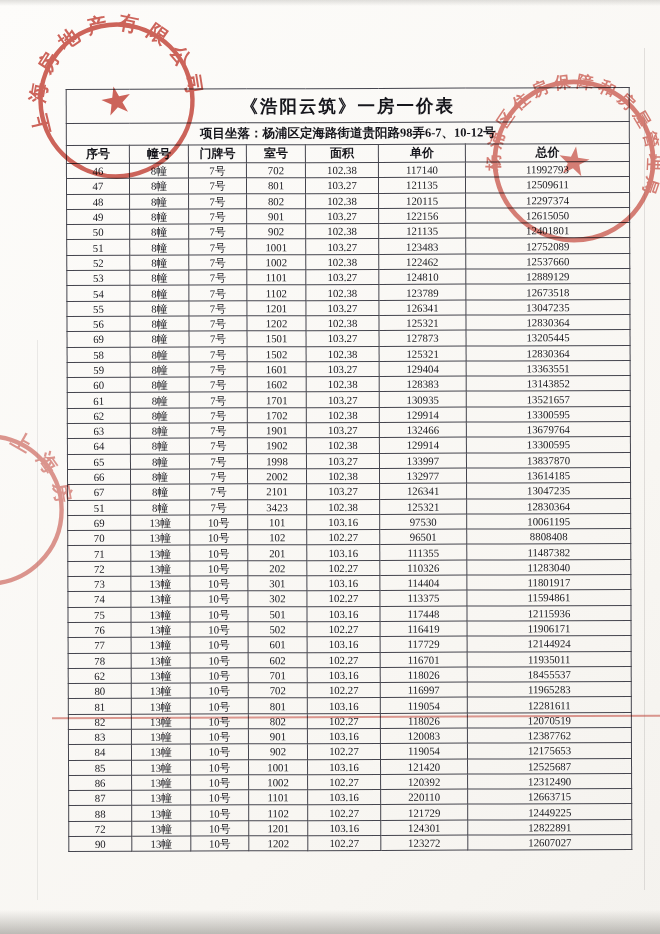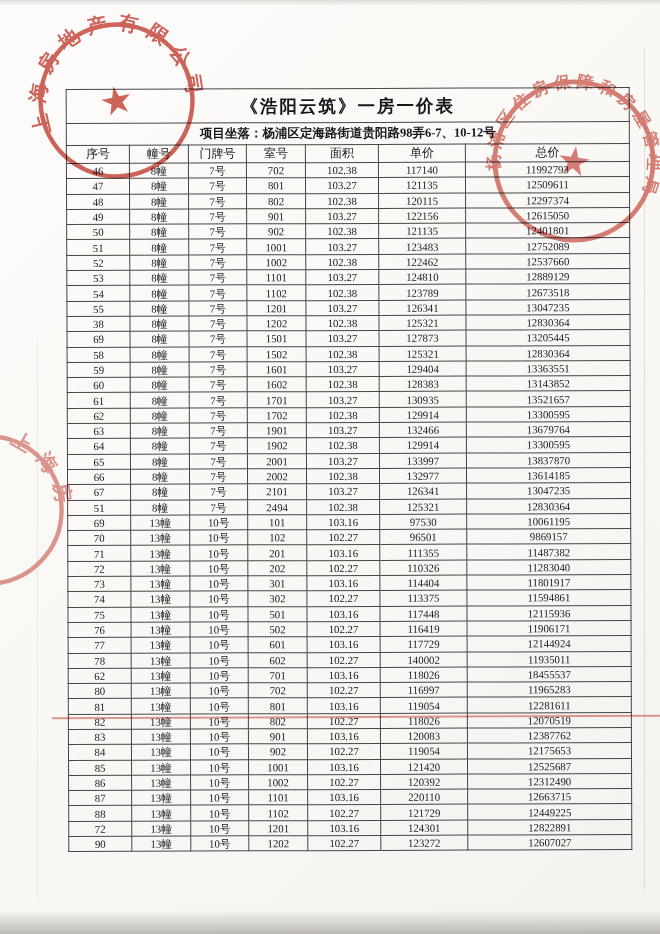--- a/index.html
+++ b/index.html
@@ -14,21 +14,21 @@
   table.price-table {
     border-collapse:collapse; table-layout:fixed; width:563px;
     font-family:"Liberation Serif","DejaVu Serif",serif; color:#16161c;
   }
   .price-table td, .price-table th {
     border:1px solid #45454e; padding:0; text-align:center;
     white-space:nowrap; overflow:hidden;
   }
   .title-cell { height:33px; font-size:17.5px; font-weight:bold; letter-spacing:2px; }
   .loc-cell   { height:21px; font-size:12.5px; font-weight:bold; text-align:left; padding-left:5px; }
-  .price-table thead th { height:16px; font-size:12px; font-weight:normal; }
+  .price-table thead th { height:16px; font-size:12px; font-weight:bold; }
   .price-table tbody td { height:14.3px; line-height:14px; font-size:10.8px; }
 
   
   .seal { position:absolute; mix-blend-mode:multiply; pointer-events:none; }
   .seal svg { width:100%; height:100%; overflow:visible; display:block; }
   .seal-ring { fill:none; stroke:currentColor; stroke-width:5.5px; }
   .seal-arc-text { fill:currentColor; font-family:"Liberation Serif","DejaVu Serif",serif; font-weight:bold; }
   .seal-star { fill:currentColor; font-size:46px; }
   .seal-dev  { left:34px;  top:18px;  width:165px; height:165px; color:#c2392e; opacity:.78; transform:rotate(-12deg); }
   .seal-auth { left:488px; top:75px;  width:172px; height:172px; color:#c63f33; opacity:.66; transform:rotate(8deg); }
@@ -171,21 +171,21 @@
           <tr>
             <td>55</td>
             <td>8幢</td>
             <td>7号</td>
             <td>1201</td>
             <td>103.27</td>
             <td>126341</td>
             <td>13047235</td>
           </tr>
           <tr>
-            <td>38</td>
+            <td>56</td>
             <td>8幢</td>
             <td>7号</td>
             <td>1202</td>
             <td>102.38</td>
             <td>125321</td>
             <td>12830364</td>
           </tr>
           <tr>
             <td>69</td>
             <td>8幢</td>
@@ -255,21 +255,21 @@
             <td>7号</td>
             <td>1902</td>
             <td>102.38</td>
             <td>129914</td>
             <td>13300595</td>
           </tr>
           <tr>
             <td>65</td>
             <td>8幢</td>
             <td>7号</td>
-            <td>2001</td>
+            <td>1998</td>
             <td>103.27</td>
             <td>133997</td>
             <td>13837870</td>
           </tr>
           <tr>
             <td>66</td>
             <td>8幢</td>
             <td>7号</td>
             <td>2002</td>
             <td>102.38</td>
@@ -282,42 +282,42 @@
             <td>7号</td>
             <td>2101</td>
             <td>103.27</td>
             <td>126341</td>
             <td>13047235</td>
           </tr>
           <tr>
             <td>51</td>
             <td>8幢</td>
             <td>7号</td>
-            <td>2494</td>
+            <td>3423</td>
             <td>102.38</td>
             <td>125321</td>
             <td>12830364</td>
           </tr>
           <tr>
             <td>69</td>
             <td>13幢</td>
             <td>10号</td>
             <td>101</td>
             <td>103.16</td>
             <td>97530</td>
             <td>10061195</td>
           </tr>
           <tr>
             <td>70</td>
             <td>13幢</td>
             <td>10号</td>
             <td>102</td>
             <td>102.27</td>
             <td>96501</td>
-            <td>9869157</td>
+            <td>8808408</td>
           </tr>
           <tr>
             <td>71</td>
             <td>13幢</td>
             <td>10号</td>
             <td>201</td>
             <td>103.16</td>
             <td>111355</td>
             <td>11487382</td>
           </tr>
@@ -374,21 +374,21 @@
             <td>103.16</td>
             <td>117729</td>
             <td>12144924</td>
           </tr>
           <tr>
             <td>78</td>
             <td>13幢</td>
             <td>10号</td>
             <td>602</td>
             <td>102.27</td>
-            <td>140002</td>
+            <td>116701</td>
             <td>11935011</td>
           </tr>
           <tr>
             <td>62</td>
             <td>13幢</td>
             <td>10号</td>
             <td>701</td>
             <td>103.16</td>
             <td>118026</td>
             <td>18455537</td>

